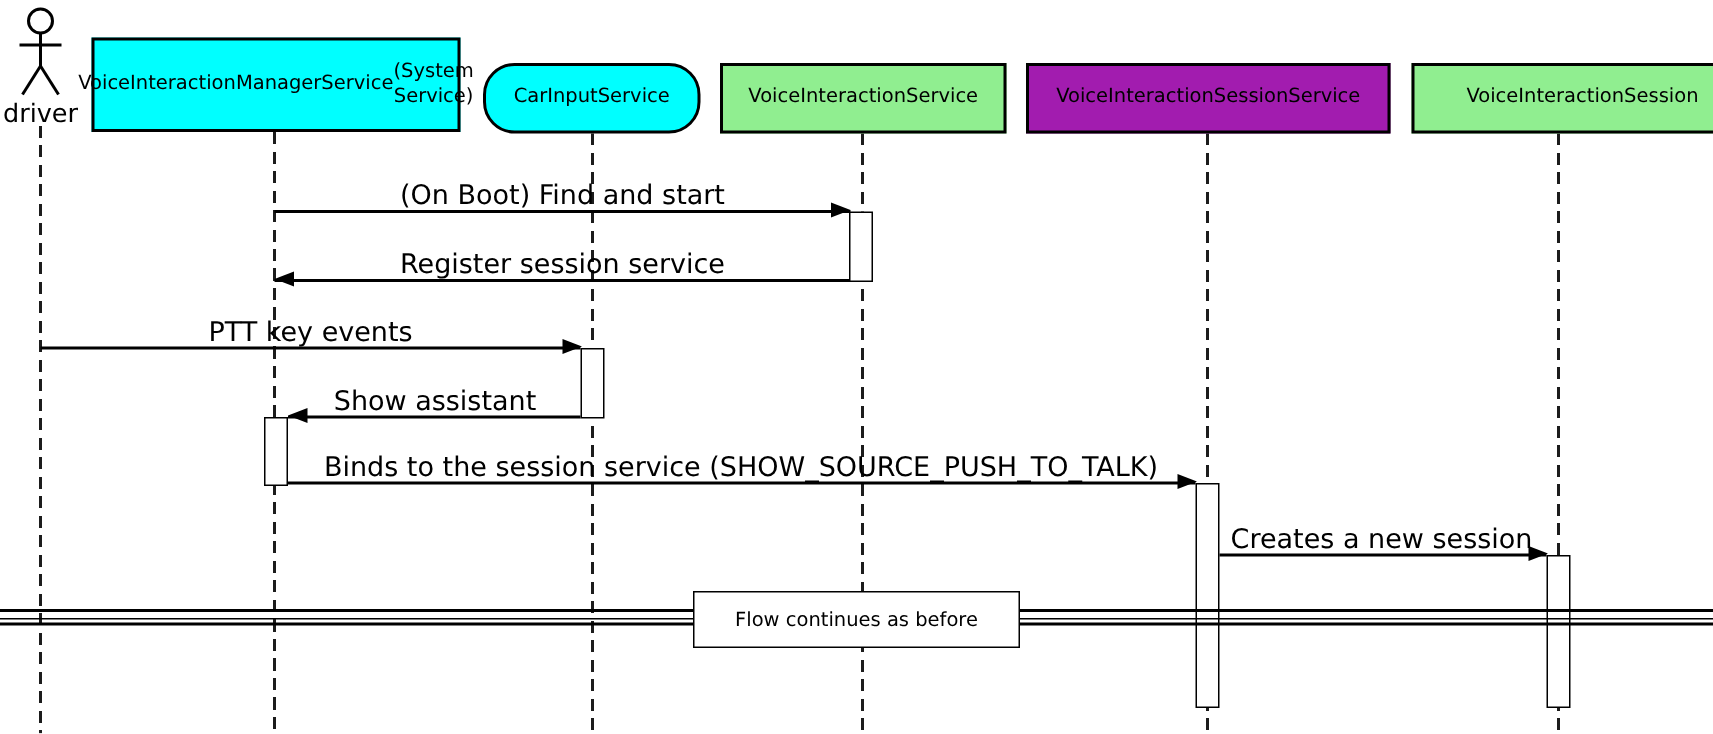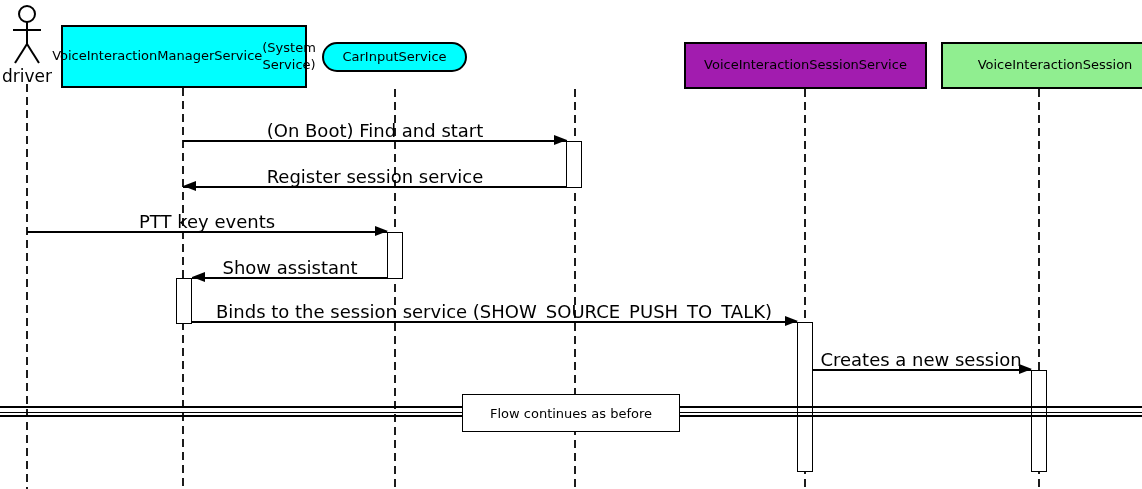--- a/index.html
+++ b/index.html
@@ -62,22 +62,25 @@
     <line x1="8" y1="26" x2="36" y2="26" stroke="#000" stroke-width="2"></line>
     <line x1="22" y1="40" x2="10" y2="59" stroke="#000" stroke-width="2"></line>
     <line x1="22" y1="40" x2="34" y2="59" stroke="#000" stroke-width="2"></line>
   </svg>
   <div class="actor-label" style="left:27px;top:66px">driver</div>
 
   <div class="participant" style="left: 61px; top: 25px; width: 246px; height: 63px; background: rgb(0, 255, 255);">
     <div>VoiceInteractionManagerService</div>
     <div>(System Service)</div>
   </div>
-  <div class="participant" style="left: 322px; top: 42px; width: 145px; height: 30px; background: rgb(0, 255, 255); border-radius: 21px;">
+  <div class="participant" style="left: 322px; top: 42px; width: 145px; height: 47px; background: rgb(0, 255, 255); border-radius: 21px;">
     <div>CarInputService</div>
+  </div>
+  <div class="participant" style="left: 480px; top: 42px; width: 191px; height: 47px; background: rgb(144, 238, 144);">
+    <div>VoiceInteractionService</div>
   </div>
   <div class="participant" style="left: 684px; top: 42px; width: 243px; height: 47px; background: #a21caf;">
     <div>VoiceInteractionSessionService</div>
   </div>
   <div class="participant" style="left: 941px; top: 42px; width: 228px; height: 47px; background: rgb(144, 238, 144);">
     <div>VoiceInteractionSession</div>
   </div>
 
   <div class="activation" style="left:566px;top:141px;width:16px;height:47px"></div>
   <div class="activation" style="left:387px;top:232px;width:16px;height:47px"></div>

